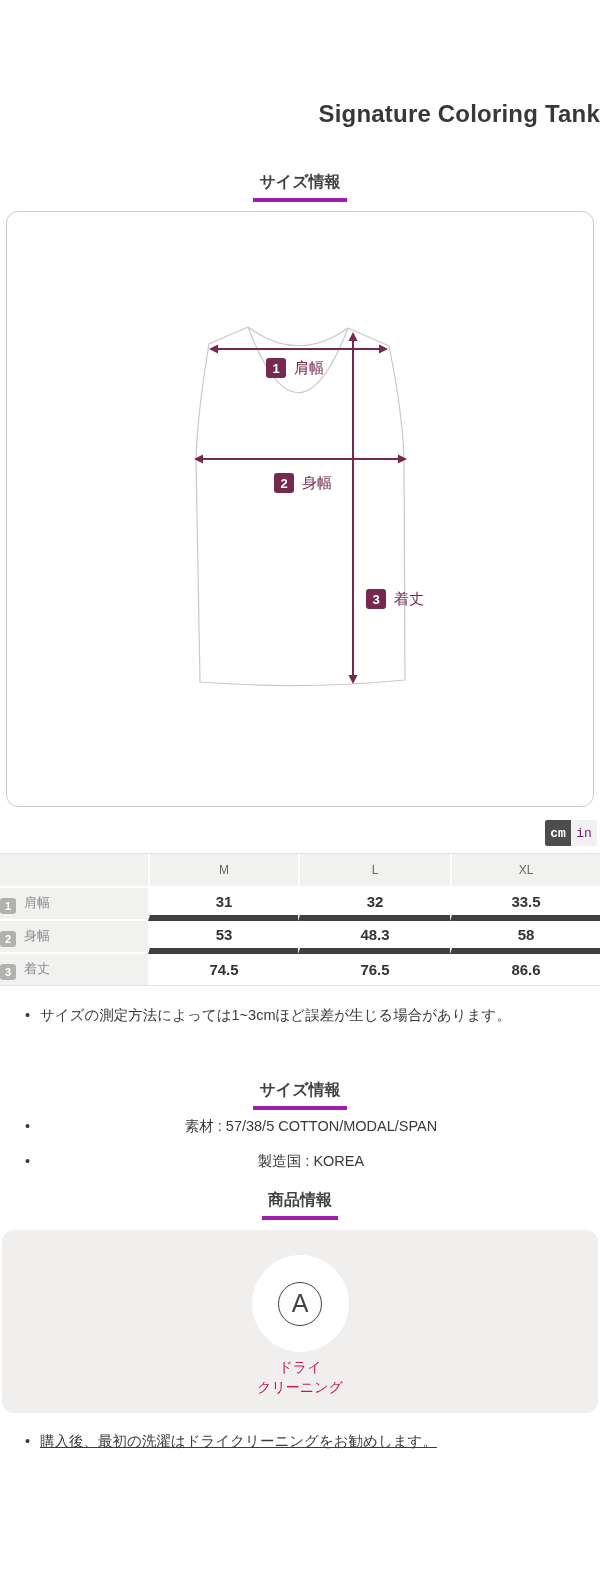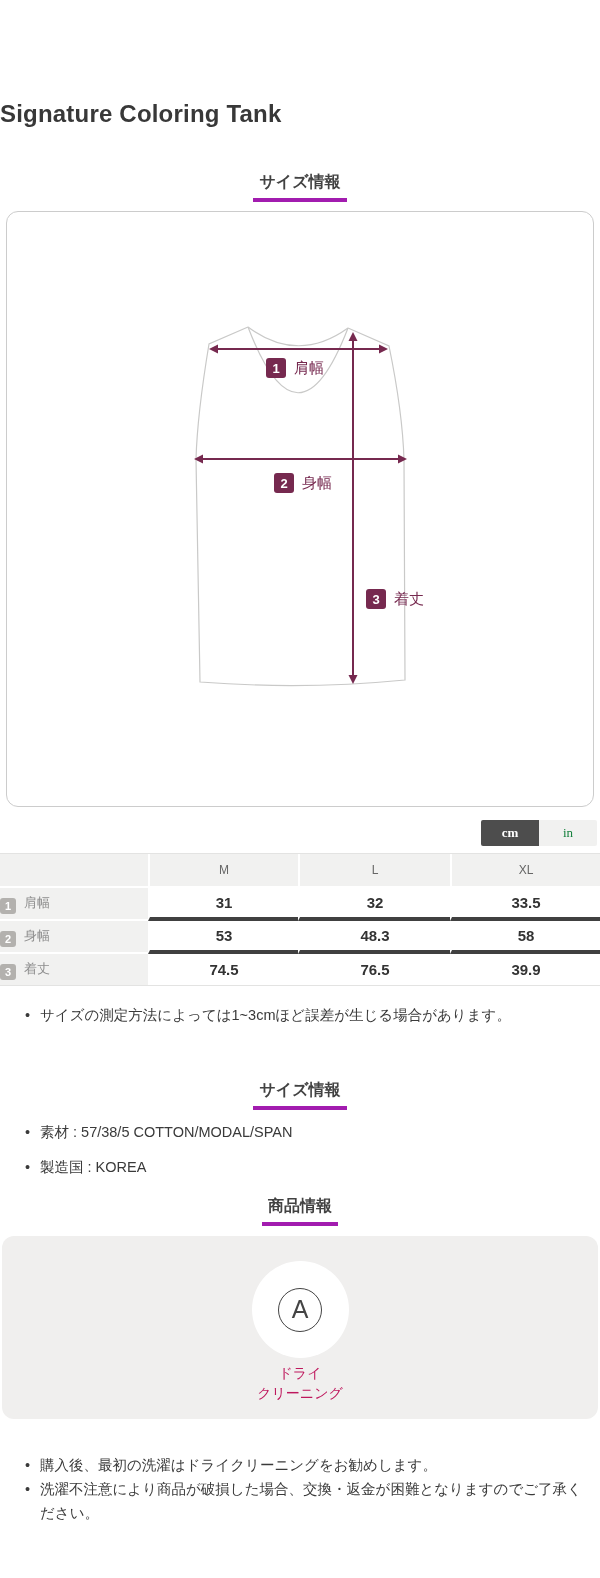--- a/index.html
+++ b/index.html
@@ -3,21 +3,21 @@
 <meta charset="utf-8">
 <style>
   * { margin:0; padding:0; box-sizing:border-box; }
   html,body { background:#fff; }
   body {
     width:600px; height:1578px; overflow:hidden; position:relative;
     font-family:"Liberation Sans","DejaVu Sans",sans-serif; color:#3a3a3a;
   }
   
   .page-title {
-    padding-top:97px; text-align:left;
+    padding-top:97px; text-align:right;
     font-size:24px; line-height:34px; font-weight:600; color:#383838;
     letter-spacing:0.2px;
   }
   
   .heading-wrap { text-align:center; }
   .hw1 { margin-top:40px; }
   .hw2 { margin-top:52px; }
   .hw3 { margin-top:16px; }
   .section-heading {
     display:inline-block; font-size:16px; line-height:22px; font-weight:bold;
@@ -35,66 +35,66 @@
     color:#fff; font-size:13px; font-weight:bold;
     display:flex; align-items:center; justify-content:center; flex:0 0 auto;
   }
   .m-text { margin-left:8px; font-size:15px; color:var(--accent); white-space:nowrap; }
   .lbl-1 { left:259px; top:146px; }
   .lbl-2 { left:267px; top:261px; }
   .lbl-3 { left:359px; top:377px; }
   
   .unit-toggle { margin:13px 3px 0 0; display:flex; justify-content:flex-end; }
   .unit-btn {
-    width:58px; height:26px; border:none; font-size:13px; cursor:pointer;
-    font-family:Liberation Serif, serif; display:flex; align-items:center; justify-content:center;
+    width:26px; height:26px; border:none; font-size:13px; cursor:pointer;
+    font-family:Liberation Mono, monospace; display:flex; align-items:center; justify-content:center;
   }
   .unit-btn.active { background:#4d4d4d; color:#fff; font-weight:bold; border-radius:2px 0 0 2px; }
-  .unit-btn.inactive { background:#f1f1f0; color:#15803d; border-radius:0 2px 2px 0; }
+  .unit-btn.inactive { background:#f1f1f0; color:#701a75; border-radius:0 2px 2px 0; }
   
   .size-table {
     width:100%; margin-top:7px; border-collapse:separate; border-spacing:0;
     border-top:1px solid #e3e3e2; border-bottom:1px solid #e3e3e2;
   }
   .size-table col.c0 { width:148px; } .size-table col.c1 { width:150px; }
   .size-table col.c2 { width:152px; } .size-table col.c3 { width:150px; }
   .size-table thead th {
     height:34px; background:#f1f1f0; font-weight:normal;
     font-size:12px; color:#666; border-bottom:2px solid #fff;
   }
   .size-table thead th + th { border-left:2px solid #fff; }
   .size-table tbody th {
     height:33px; background:#f1f1f0; text-align:left; 
     font-weight:normal; font-size:13px; color:#8c8c8c; border-bottom:2px solid #fff;
   }
   .size-table tbody td {
     height:33px; background:#fff; text-align:center; font-size:15px;
     font-weight:600; color:#333; border-left:2px solid #fff;
-    border-bottom:4px solid #404040;
+    border-bottom:6px solid #404040;
   }
   .size-table tbody tr:last-child th,
   .size-table tbody tr:last-child td { border-bottom:none; height:31px; }
   .row-badge {
     display:inline-flex; width:16px; height:16px; border-radius:3px;
     background:#b3b1ae; color:#fff; font-size:11px; font-weight:bold;
     align-items:center; justify-content:center; margin-right:8px;
     vertical-align:-3px;
   }
   
   ul.bullets { list-style:none; }
   ul.bullets li {
     position:relative; padding-left:40px; padding-right:18px;
     font-size:14.5px; line-height:24px; color:#3a3a3a;
   }
   ul.bullets li::before { content:"\2022"; position:absolute; left:25px; color:#3a3a3a; }
   .note-list { margin-top:17px; }
-  .spec-list { margin-top:10px; }
+  .spec-list { margin-top:4px;text-align:center; }
   .spec-list li { margin-bottom:11px; }
   .spec-list li:last-child { margin-bottom:0; }
-  .care-notes { margin-top:34px; }
+  .care-notes { margin-top:16px;text-decoration:underline; }
   .care-notes li { line-height:34px; }
   
   .care-box {
     margin:10px 2px 0; height:183px; background:#f0efee; border-radius:12px;
     overflow:hidden;
   }
   .care-circle {
     width:97px; height:97px; border-radius:50%; background:#fff;
     margin:25px auto 0; display:flex; align-items:center; justify-content:center;
   }
@@ -182,21 +182,21 @@
     <tr>
       <th><span class="row-badge">2</span><span>身幅</span></th>
       <td>53</td>
       <td>48.3</td>
       <td>58</td>
     </tr>
     <tr>
       <th><span class="row-badge">3</span><span>着丈</span></th>
       <td>74.5</td>
       <td>76.5</td>
-      <td>39.9</td>
+      <td>86.6</td>
     </tr>
   </tbody>
 </table>
 
 <ul class="bullets note-list">
   <li>サイズの測定方法によっては1~3cmほど誤差が生じる場合があります。</li>
 </ul>
 
 <div class="heading-wrap hw2">
   <h2 class="section-heading">サイズ情報</h2>
@@ -216,14 +216,13 @@
     <div class="care-symbol">A</div>
   </div>
   <div class="care-label">
     <div>ドライ</div>
     <div>クリーニング</div>
   </div>
 </div>
 
 <ul class="bullets care-notes">
   <li>購入後、最初の洗濯はドライクリーニングをお勧めします。</li>
-  <li>洗濯不注意により商品が破損した場合、交換・返金が困難となりますのでご了承ください。</li>
 </ul>
 
 </body></html>

